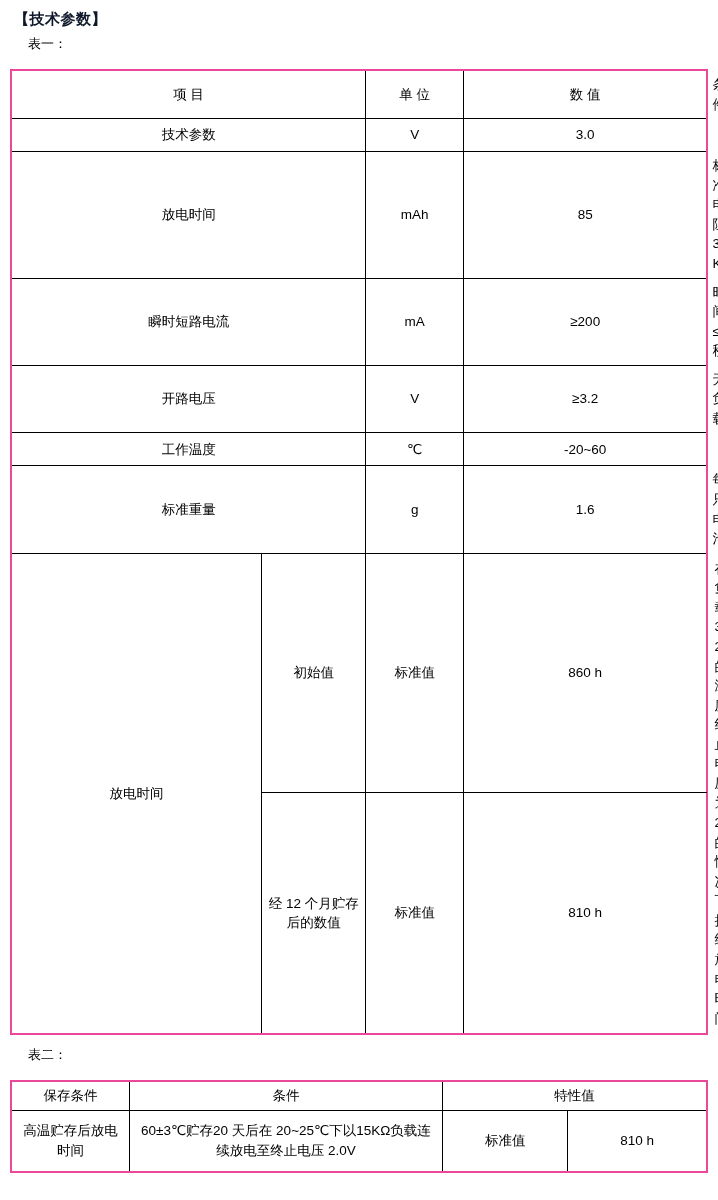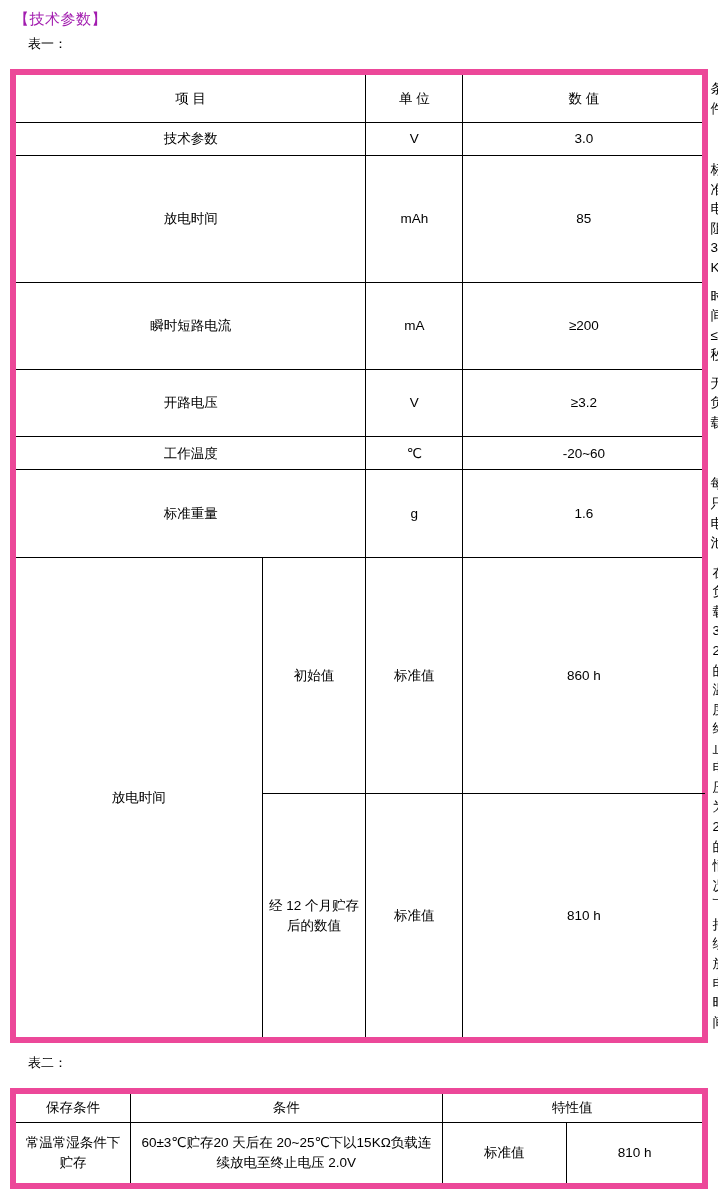--- a/index.html
+++ b/index.html
@@ -16,36 +16,36 @@
     position: relative;
     overflow: hidden;
   }
   .page {
     padding: 8px 10px 0 10px;
     box-sizing: border-box;
     width: 718px;
   }
   .doc-title {
     font-size: 15px;
-    font-weight: normal;
-    color: #a21caf;
+    font-weight: bold;
+    color: #0f172a;
     margin: 2px 0 6px 4px;
     letter-spacing: 0.5px;
   }
   .tbl-label {
     font-size: 13px;
     margin: 0 0 3px 18px;
   }
   table {
     border-collapse: collapse;
     width: 100%;
     table-layout: fixed;
   }
   table.main {
-    border: 6px solid #ec4899;
+    border: 2px solid #ec4899;
     margin-top: 16px;
   }
   td, th {
     border: 1px solid #000;
     padding: 4px 5px;
     font-size: 13.5px;
     font-weight: normal;
     text-align: center;
     vertical-align: middle;
     line-height: 1.45;
@@ -139,21 +139,21 @@
         <col style="width:18%">
         <col style="width:20%">
       </colgroup>
       <tbody>
         <tr>
           <td>保存条件</td>
           <td>条件</td>
           <td colspan="2">特性值</td>
         </tr>
         <tr>
-          <td style="height:52px">常温常湿条件下贮存</td>
+          <td style="height:52px">高温贮存后放电时间</td>
           <td class="cond">60±3℃贮存20 天后在 20~25℃下以15KΩ负载连续放电至终止电压 2.0V</td>
           <td>标准值</td>
           <td>810 h</td>
         </tr>
       </tbody>
     </table>
   </div>
 
 </div>
 

